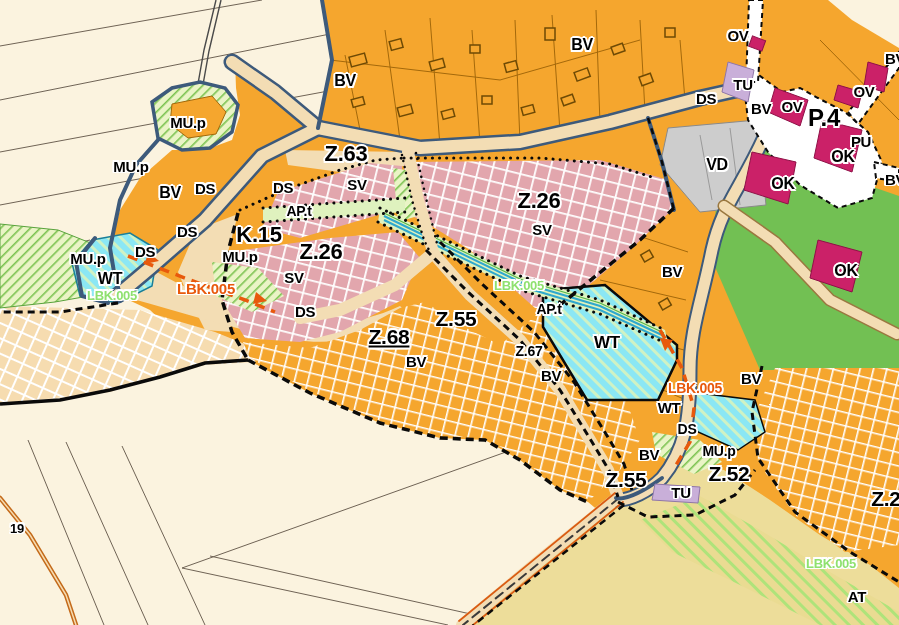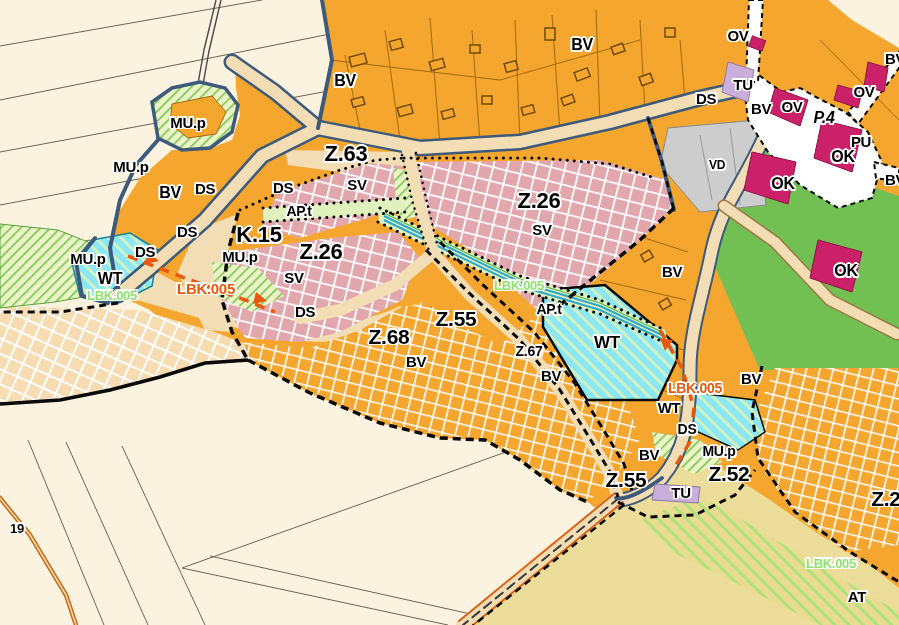--- a/index.html
+++ b/index.html
@@ -249,31 +249,31 @@
       <div class="maplabel" style="left: 542px; top: 229px; font-size: 15px;">SV</div>
       <div class="maplabel green" style="left: 519px; top: 285px; font-size: 13px;">LBK.005</div>
       <div class="maplabel" style="left: 549px; top: 309px; font-size: 14px;">AP.t</div>
       <div class="maplabel" style="left: 582px; top: 45px; font-size: 16px;">BV</div>
       <div class="maplabel" style="left: 345px; top: 81px; font-size: 16px;">BV</div>
       <div class="maplabel" style="left: 738px; top: 35px; font-size: 15px;">OV</div>
       <div class="maplabel" style="left: 706px; top: 98px; font-size: 15px;">DS</div>
       <div class="maplabel" style="left: 743px; top: 84px; font-size: 15px;">TU</div>
       <div class="maplabel" style="left: 761px; top: 108px; font-size: 15px;">BV</div>
       <div class="maplabel" style="left: 792px; top: 106px; font-size: 15px;">OV</div>
-      <div class="maplabel" style="left: 824px; top: 118px; font-size: 16px; font-style: italic;">P.4</div>
+      <div class="maplabel" style="left: 824px; top: 118px; font-size: 24px;">P.4</div>
       <div class="maplabel" style="left: 864px; top: 91px; font-size: 15px;">OV</div>
       <div class="maplabel" style="left: 814px; top: 141px; font-size: 15px; margin-left: 47px;">PU</div>
       <div class="maplabel" style="left: 843px; top: 157px; font-size: 16px;">OK</div>
       <div class="maplabel" style="left: 783px; top: 184px; font-size: 16px;">OK</div>
-      <div class="maplabel" style="left: 717px; top: 165px; font-size: 12px;">VD</div>
+      <div class="maplabel" style="left: 717px; top: 165px; font-size: 16px;">VD</div>
       <div class="maplabel" style="left: 846px; top: 271px; font-size: 16px;">OK</div>
       <div class="maplabel" style="left: 672px; top: 271px; font-size: 15px;">BV</div>
       <div class="maplabel" style="left: 895px; top: 58px; font-size: 15px;">BV</div>
       <div class="maplabel" style="left: 895px; top: 179px; font-size: 15px;">BV</div>
-      <div class="maplabel" style="left: 389px; top: 336px; font-size: 21px;">Z.68</div>
+      <div class="maplabel" style="left: 389px; top: 336px; font-size: 21px; text-decoration: underline;">Z.68</div>
       <div class="maplabel" style="left: 416px; top: 361px; font-size: 15px;">BV</div>
       <div class="maplabel" style="left: 456px; top: 318px; font-size: 21px;">Z.55</div>
       <div class="maplabel" style="left: 529px; top: 351px; font-size: 14px;">Z.67</div>
       <div class="maplabel" style="left: 551px; top: 375px; font-size: 15px;">BV</div>
       <div class="maplabel" style="left: 607px; top: 342px; font-size: 17px;">WT</div>
       <div class="maplabel" style="left: 751px; top: 378px; font-size: 15px;">BV</div>
       <div class="maplabel orange" style="left: 695px; top: 388px; font-size: 14px;">LBK.005</div>
       <div class="maplabel" style="left: 669px; top: 407px; font-size: 15px;">WT</div>
       <div class="maplabel" style="left: 687px; top: 429px; font-size: 14px;">DS</div>
       <div class="maplabel" style="left: 649px; top: 454px; font-size: 15px;">BV</div>

